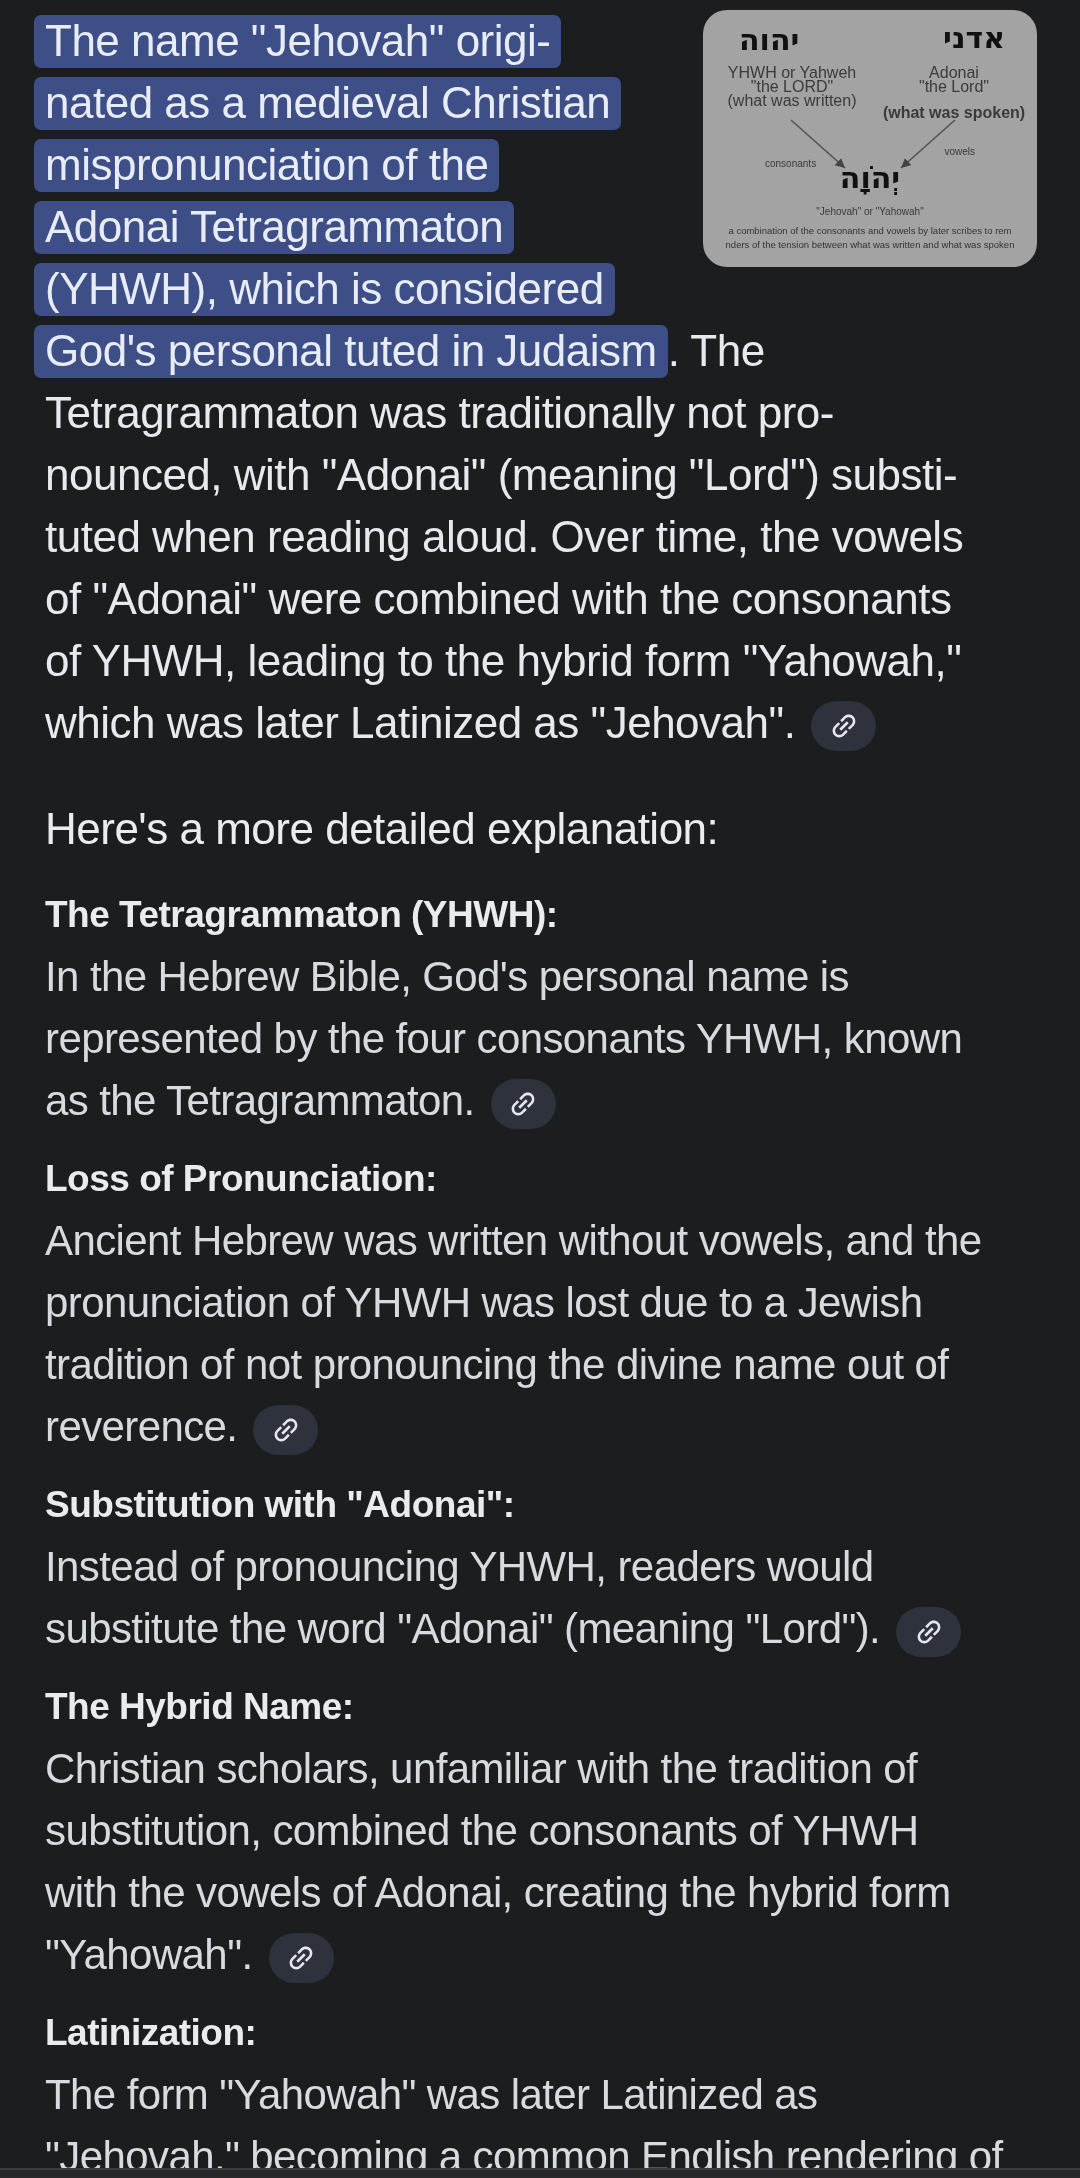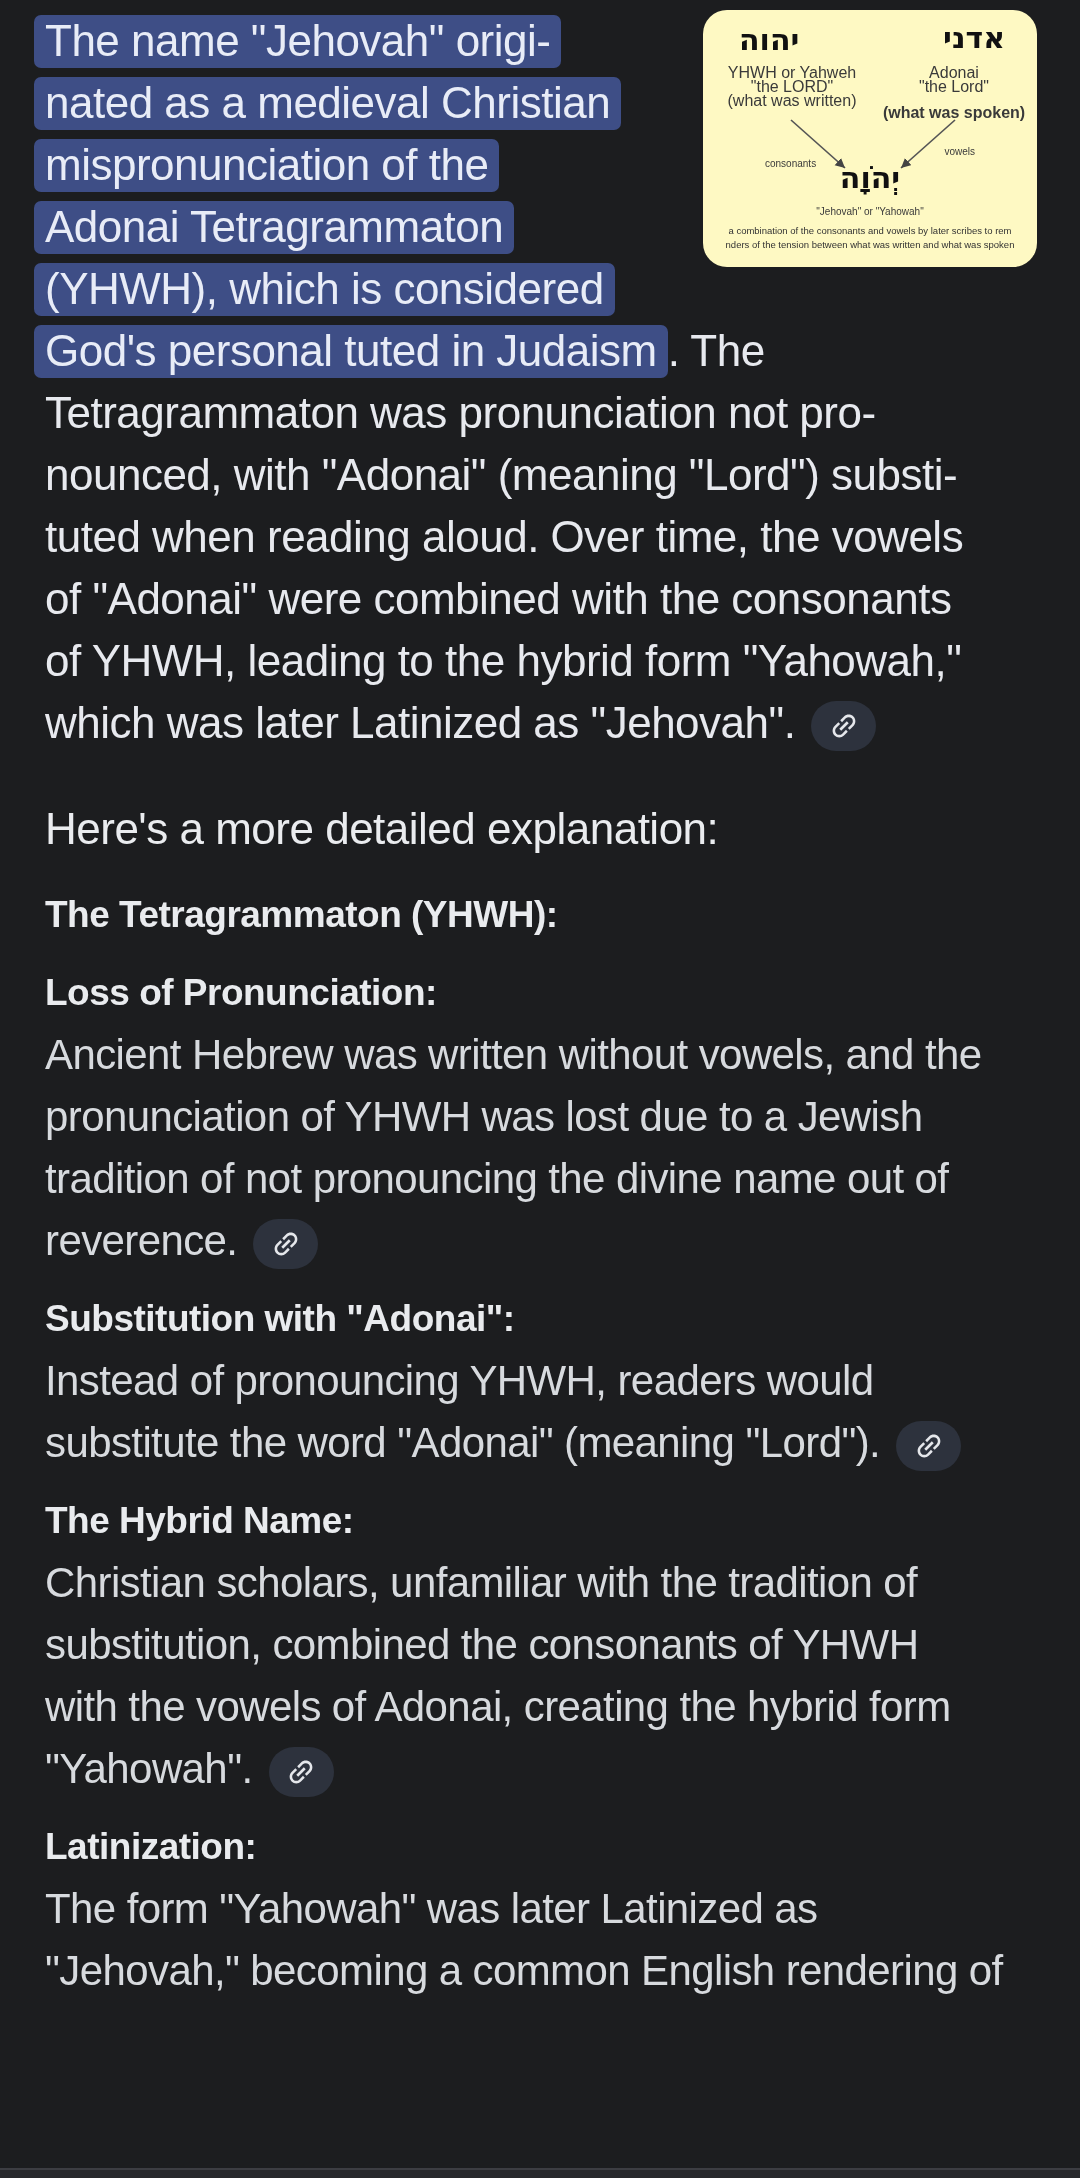--- a/index.html
+++ b/index.html
@@ -38,21 +38,21 @@
     width:65px; height:50px; border-radius:25px;
     background:#2d323d; margin-left:16px; vertical-align:middle;
     cursor:pointer;
   }
   .pill svg { width:32px; height:32px; }
 
   
   .thumb {
     position:absolute; top:10px; right:43px;
     width:334px; height:257px;
-    background:#fef9c3; border-radius:24px;
+    background:#a3a3a3; border-radius:24px;
     overflow:hidden; color:#2b2b2b;
   }
   .thumb .heb-big { position:absolute; font-family:"DejaVu Sans", sans-serif; font-size:30px; font-weight:700; color:#111; }
   .thumb .cap { position:absolute; font-size:16px; line-height:13px; text-align:center; color:#3a3a3a; white-space:nowrap; }
   .thumb .arrow-label { position:absolute; font-size:10px; color:#3a3a3a; }
   .thumb .heb-mid { position:absolute; top:150px; left:0; width:100%; text-align:center; font-family:"DejaVu Sans", sans-serif; font-size:30px; font-weight:700; color:#111; }
   .thumb .mid-cap { position:absolute; top:196px; left:0; width:100%; text-align:center; font-size:10px; color:#3a3a3a; }
   .thumb .foot { position:absolute; left:-24px; width:382px; text-align:center; font-size:9.5px; line-height:13px; color:#333; white-space:nowrap; }
   .thumb svg.arrows { position:absolute; left:0; top:0; }
 
@@ -100,37 +100,48 @@
 
     <div class="p1">
       <div class="line"><span class="hl">The name "Jehovah" origi-</span></div>
       <div class="line"><span class="hl">nated as a medieval Christian</span></div>
       <div class="line"><span class="hl">mispronunciation of the</span></div>
       <div class="line"><span class="hl">Adonai Tetragrammaton</span></div>
       <div class="line"><span class="hl">(YHWH), which is considered</span></div>
       <div class="line">
         <span class="hl">God's personal tuted in Judaism</span><span>. The</span>
       </div>
-      <div class="line">Tetragrammaton was pronunciation not pro-</div>
+      <div class="line">Tetragrammaton was traditionally not pro-</div>
       <div class="line">nounced, with "Adonai" (meaning "Lord") substi-</div>
       <div class="line">tuted when reading aloud. Over time, the vowels</div>
       <div class="line">of "Adonai" were combined with the consonants</div>
       <div class="line">of YHWH, leading to the hybrid form "Yahowah,"</div>
       <div class="line">
         <span>which was later Latinized as "Jehovah".</span><span class="pill">
             <svg viewBox="0 0 24 24">
               <path fill="#e5e7eb" transform="rotate(-45 12 12)" d="M3.9 12c0-1.71 1.39-3.1 3.1-3.1h4V7H7c-2.76 0-5 2.24-5 5s2.24 5 5 5h4v-1.9H7c-1.71 0-3.1-1.39-3.1-3.1zM8 13h8v-2H8v2zm9-6h-4v1.9h4c1.71 0 3.1 1.39 3.1 3.1s-1.39 3.1-3.1 3.1h-4V17h4c2.76 0 5-2.24 5-5s-2.24-5-5-5z"></path>
             </svg>
           </span>
       </div>
     </div>
 
     <div class="h2">Here's a more detailed explanation:</div>
 
     <div class="sec-title mt-first">The Tetragrammaton (YHWH):</div>
+    <div class="sec-body">
+      <div class="line">In the Hebrew Bible, God's personal name is</div>
+      <div class="line">represented by the four consonants YHWH, known</div>
+      <div class="line">
+        <span>as the Tetragrammaton.</span><span class="pill">
+            <svg viewBox="0 0 24 24">
+              <path fill="#e5e7eb" transform="rotate(-45 12 12)" d="M3.9 12c0-1.71 1.39-3.1 3.1-3.1h4V7H7c-2.76 0-5 2.24-5 5s2.24 5 5 5h4v-1.9H7c-1.71 0-3.1-1.39-3.1-3.1zM8 13h8v-2H8v2zm9-6h-4v1.9h4c1.71 0 3.1 1.39 3.1 3.1s-1.39 3.1-3.1 3.1h-4V17h4c2.76 0 5-2.24 5-5s-2.24-5-5-5z"></path>
+            </svg>
+          </span>
+      </div>
+    </div>
 
     <div class="sec-title mt">Loss of Pronunciation:</div>
     <div class="sec-body">
       <div class="line">Ancient Hebrew was written without vowels, and the</div>
       <div class="line">pronunciation of YHWH was lost due to a Jewish</div>
       <div class="line">tradition of not pronouncing the divine name out of</div>
       <div class="line">
         <span>reverence.</span><span class="pill">
             <svg viewBox="0 0 24 24">
               <path fill="#e5e7eb" transform="rotate(-45 12 12)" d="M3.9 12c0-1.71 1.39-3.1 3.1-3.1h4V7H7c-2.76 0-5 2.24-5 5s2.24 5 5 5h4v-1.9H7c-1.71 0-3.1-1.39-3.1-3.1zM8 13h8v-2H8v2zm9-6h-4v1.9h4c1.71 0 3.1 1.39 3.1 3.1s-1.39 3.1-3.1 3.1h-4V17h4c2.76 0 5-2.24 5-5s-2.24-5-5-5z"></path>

